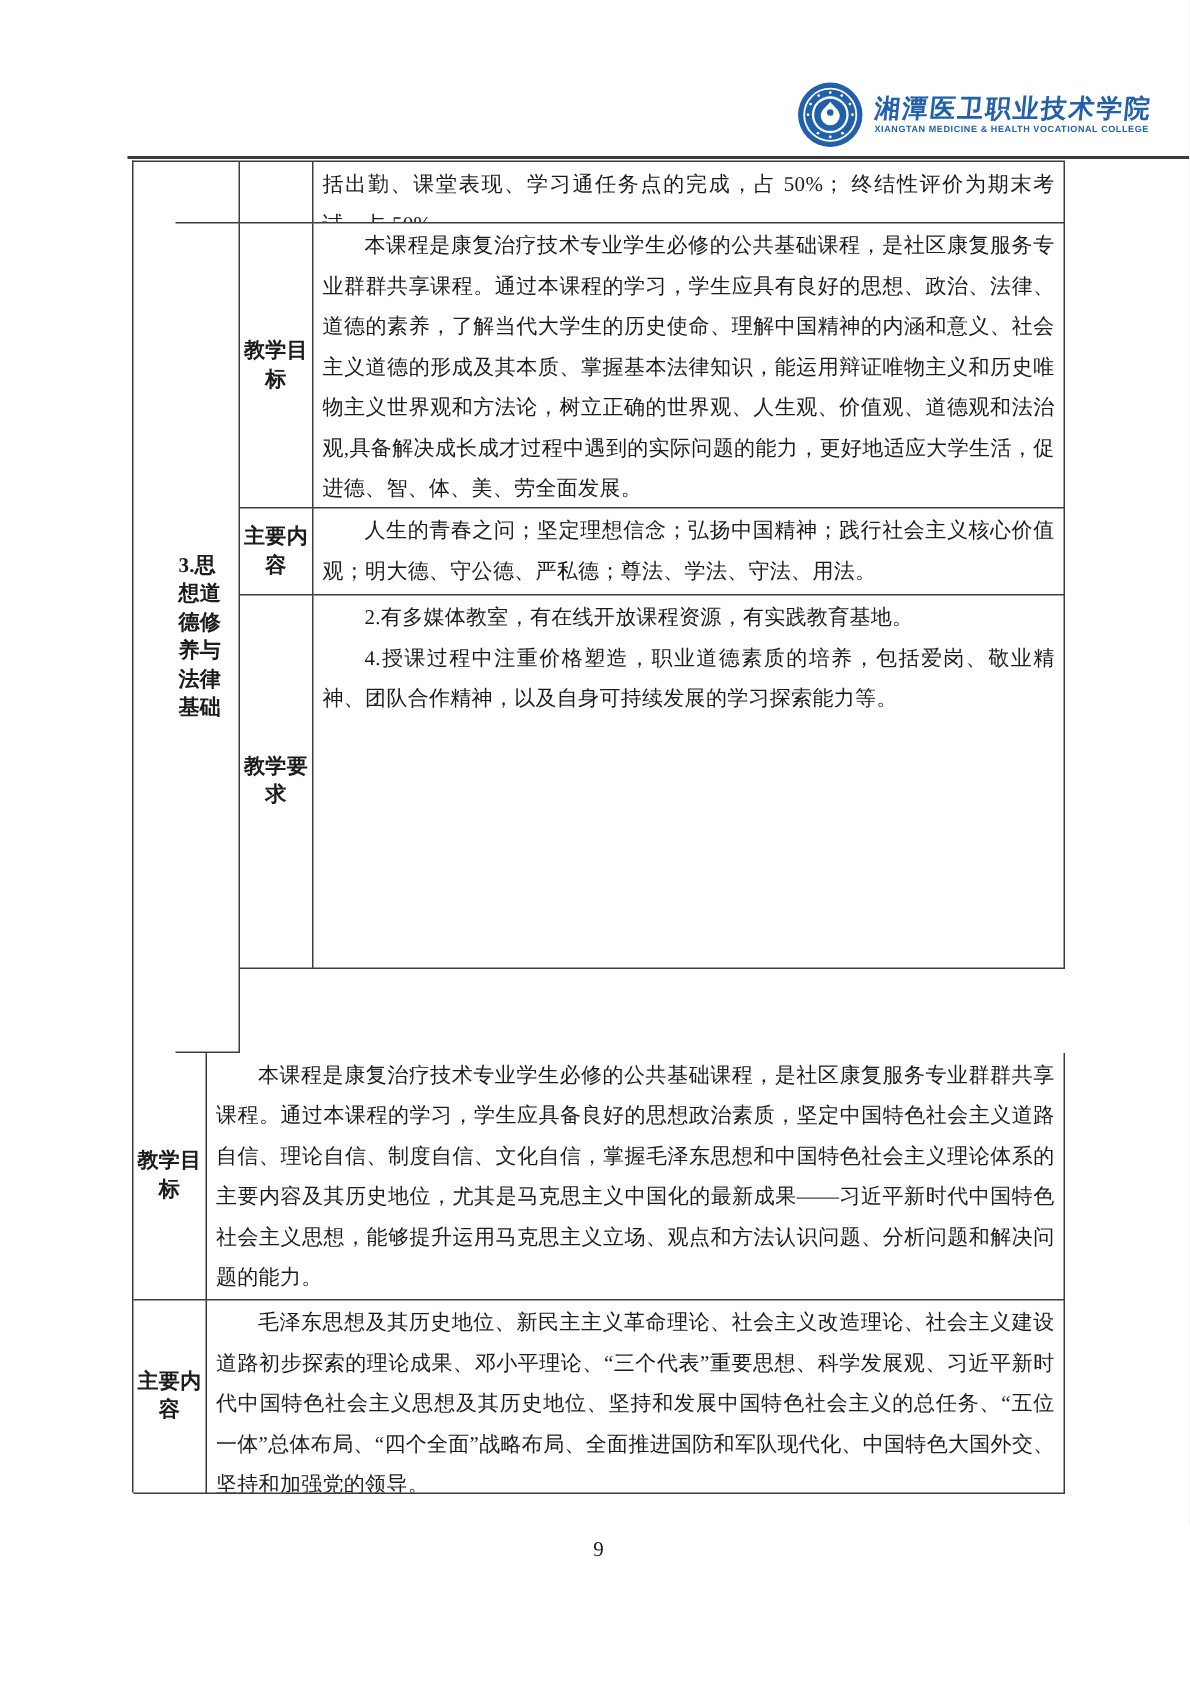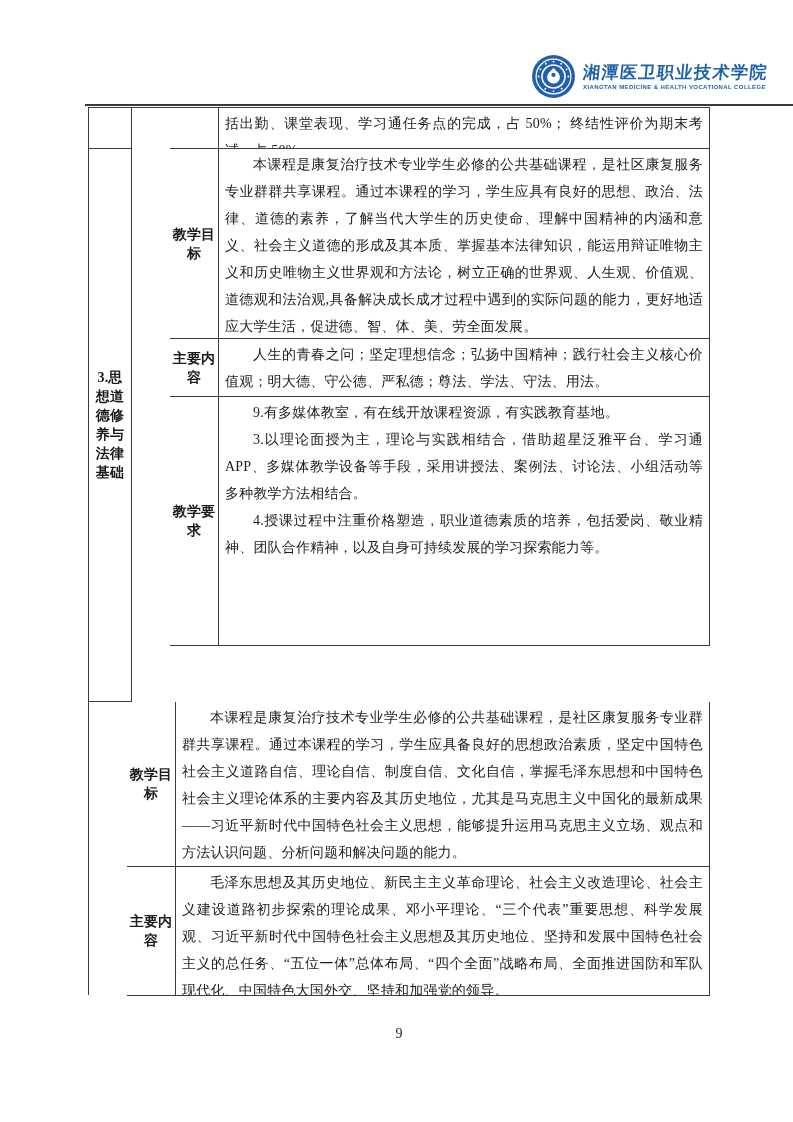--- a/index.html
+++ b/index.html
@@ -36,23 +36,23 @@
   
   .doc-table{
     position:absolute;top:107px;left:88px;width:622px;height:888px;
     border-left:1px solid #3c3c3c;border-top:1px solid #3c3c3c;
     box-sizing:border-box;
     font-size:14px;letter-spacing:0.2px;
   }
   .trow{display:flex;box-sizing:border-box;}
   .cell{box-sizing:border-box;border-right:1px solid #3c3c3c;border-bottom:1px solid #3c3c3c;overflow:hidden;}
   .c1{width:43px;flex:0 0 43px;display:flex;align-items:center;justify-content:center;
+      text-align:left;font-weight:bold;line-height:19px;padding:0 2px;margin-left:28px;}
+  .c2{width:49px;flex:0 0 49px;display:flex;align-items:center;justify-content:center;
       text-align:center;font-weight:bold;line-height:19px;padding:0 2px;}
-  .c2{width:49px;flex:0 0 49px;display:flex;align-items:center;justify-content:center;
-      text-align:center;font-weight:bold;line-height:19px;padding:0 2px;margin-left:38px;}
   .c3{flex:1 1 auto;padding:2px 6px 0 6px;}
   .c3 p{margin:0;line-height:27px;text-align:justify;text-indent:2em;}
   .c3 p.noindent{text-indent:0;}
   .sections{flex:1 1 auto;display:flex;flex-direction:column;}
   .sec{display:flex;}
   
   .page-num{
     position:absolute;top:1026px;left:88px;width:622px;
     text-align:center;font-size:14px;
   }
@@ -113,22 +113,21 @@
         </div>
         <div class="sec" style="height:58px">
           <div class="cell c2">主要内容</div>
           <div class="cell c3">
             <p>人生的青春之问；坚定理想信念；弘扬中国精神；践行社会主义核心价值观；明大德、守公德、严私德；尊法、学法、守法、用法。</p>
           </div>
         </div>
         <div class="sec" style="height:249px">
           <div class="cell c2">教学要求</div>
           <div class="cell c3">
-            <p>9.有多媒体教室，有在线开放课程资源，有实践教育基地。</p>
-            <p>3.以理论面授为主，理论与实践相结合，借助超星泛雅平台、学习通 APP、多媒体教学设备等手段，采用讲授法、案例法、讨论法、小组活动等多种教学方法相结合。</p>
+            <p>2.有多媒体教室，有在线开放课程资源，有实践教育基地。</p>
             <p>4.授课过程中注重价格塑造，职业道德素质的培养，包括爱岗、敬业精神、团队合作精神，以及自身可持续发展的学习探索能力等。</p>
           </div>
         </div>
       </div>
     </div>
 
     <div class="trow" style="height:294px">
       <div class="sections">
         <div class="sec" style="height:165px">
           <div class="cell c2">教学目标</div>

